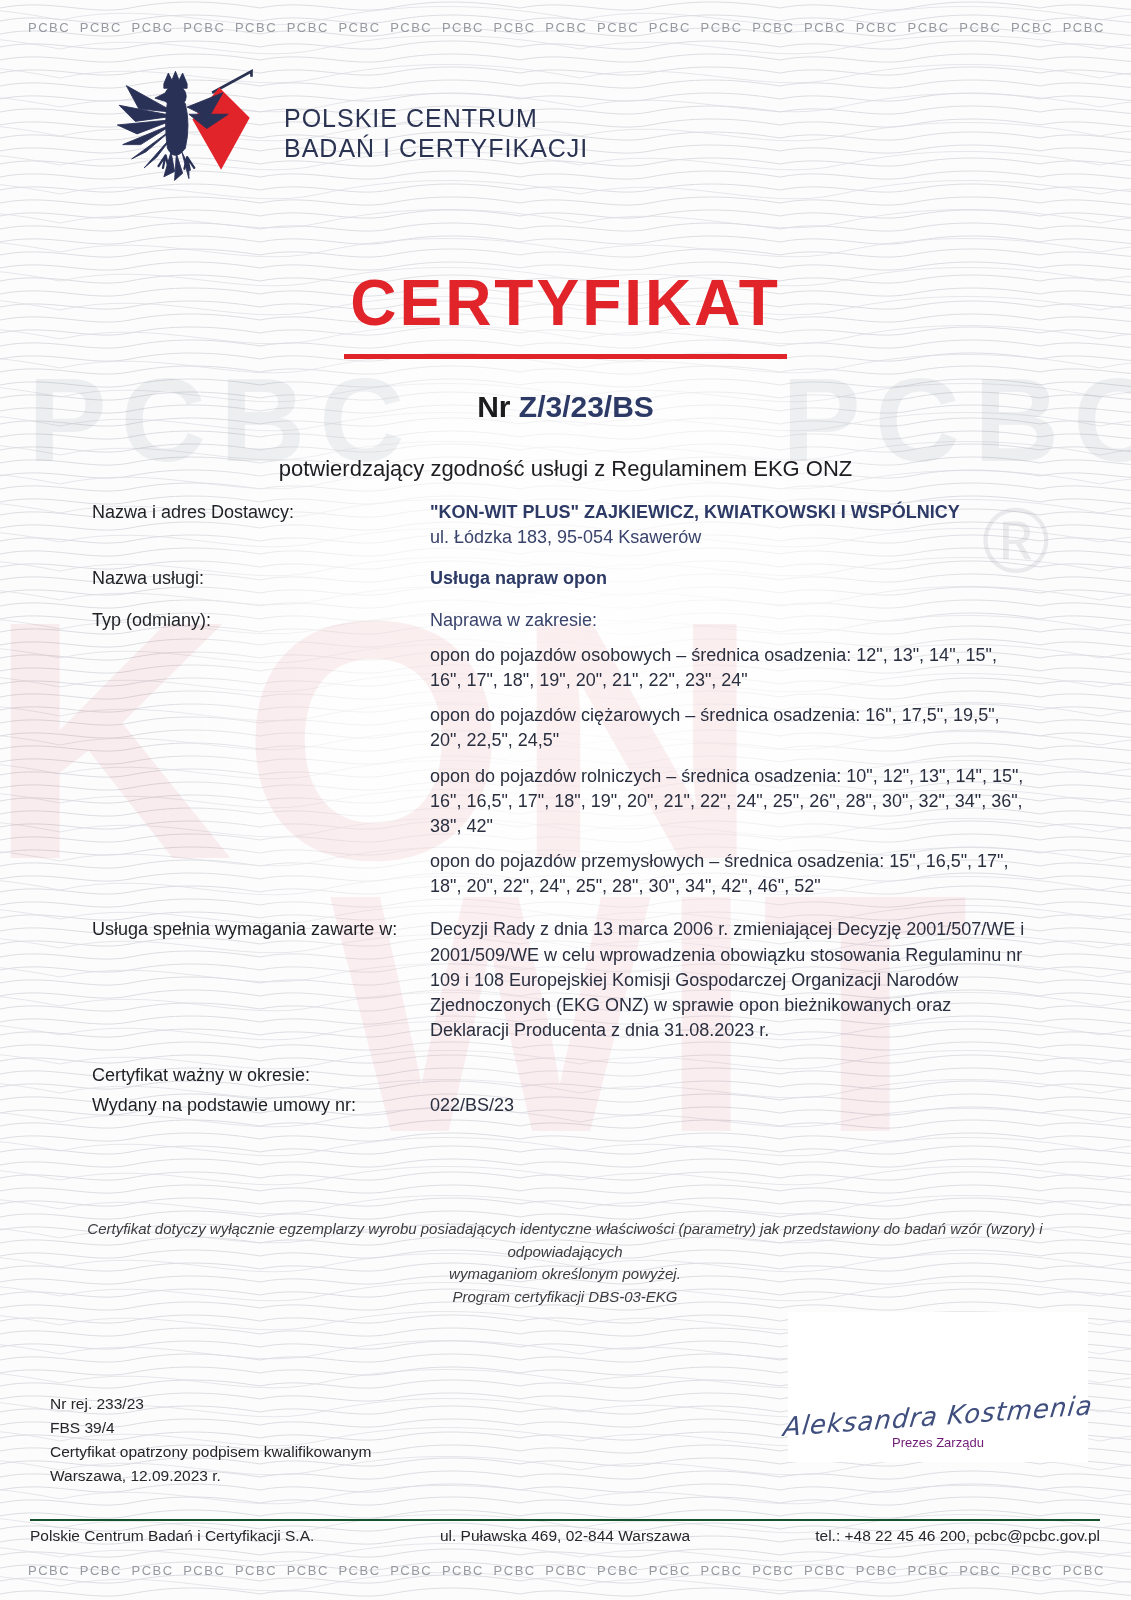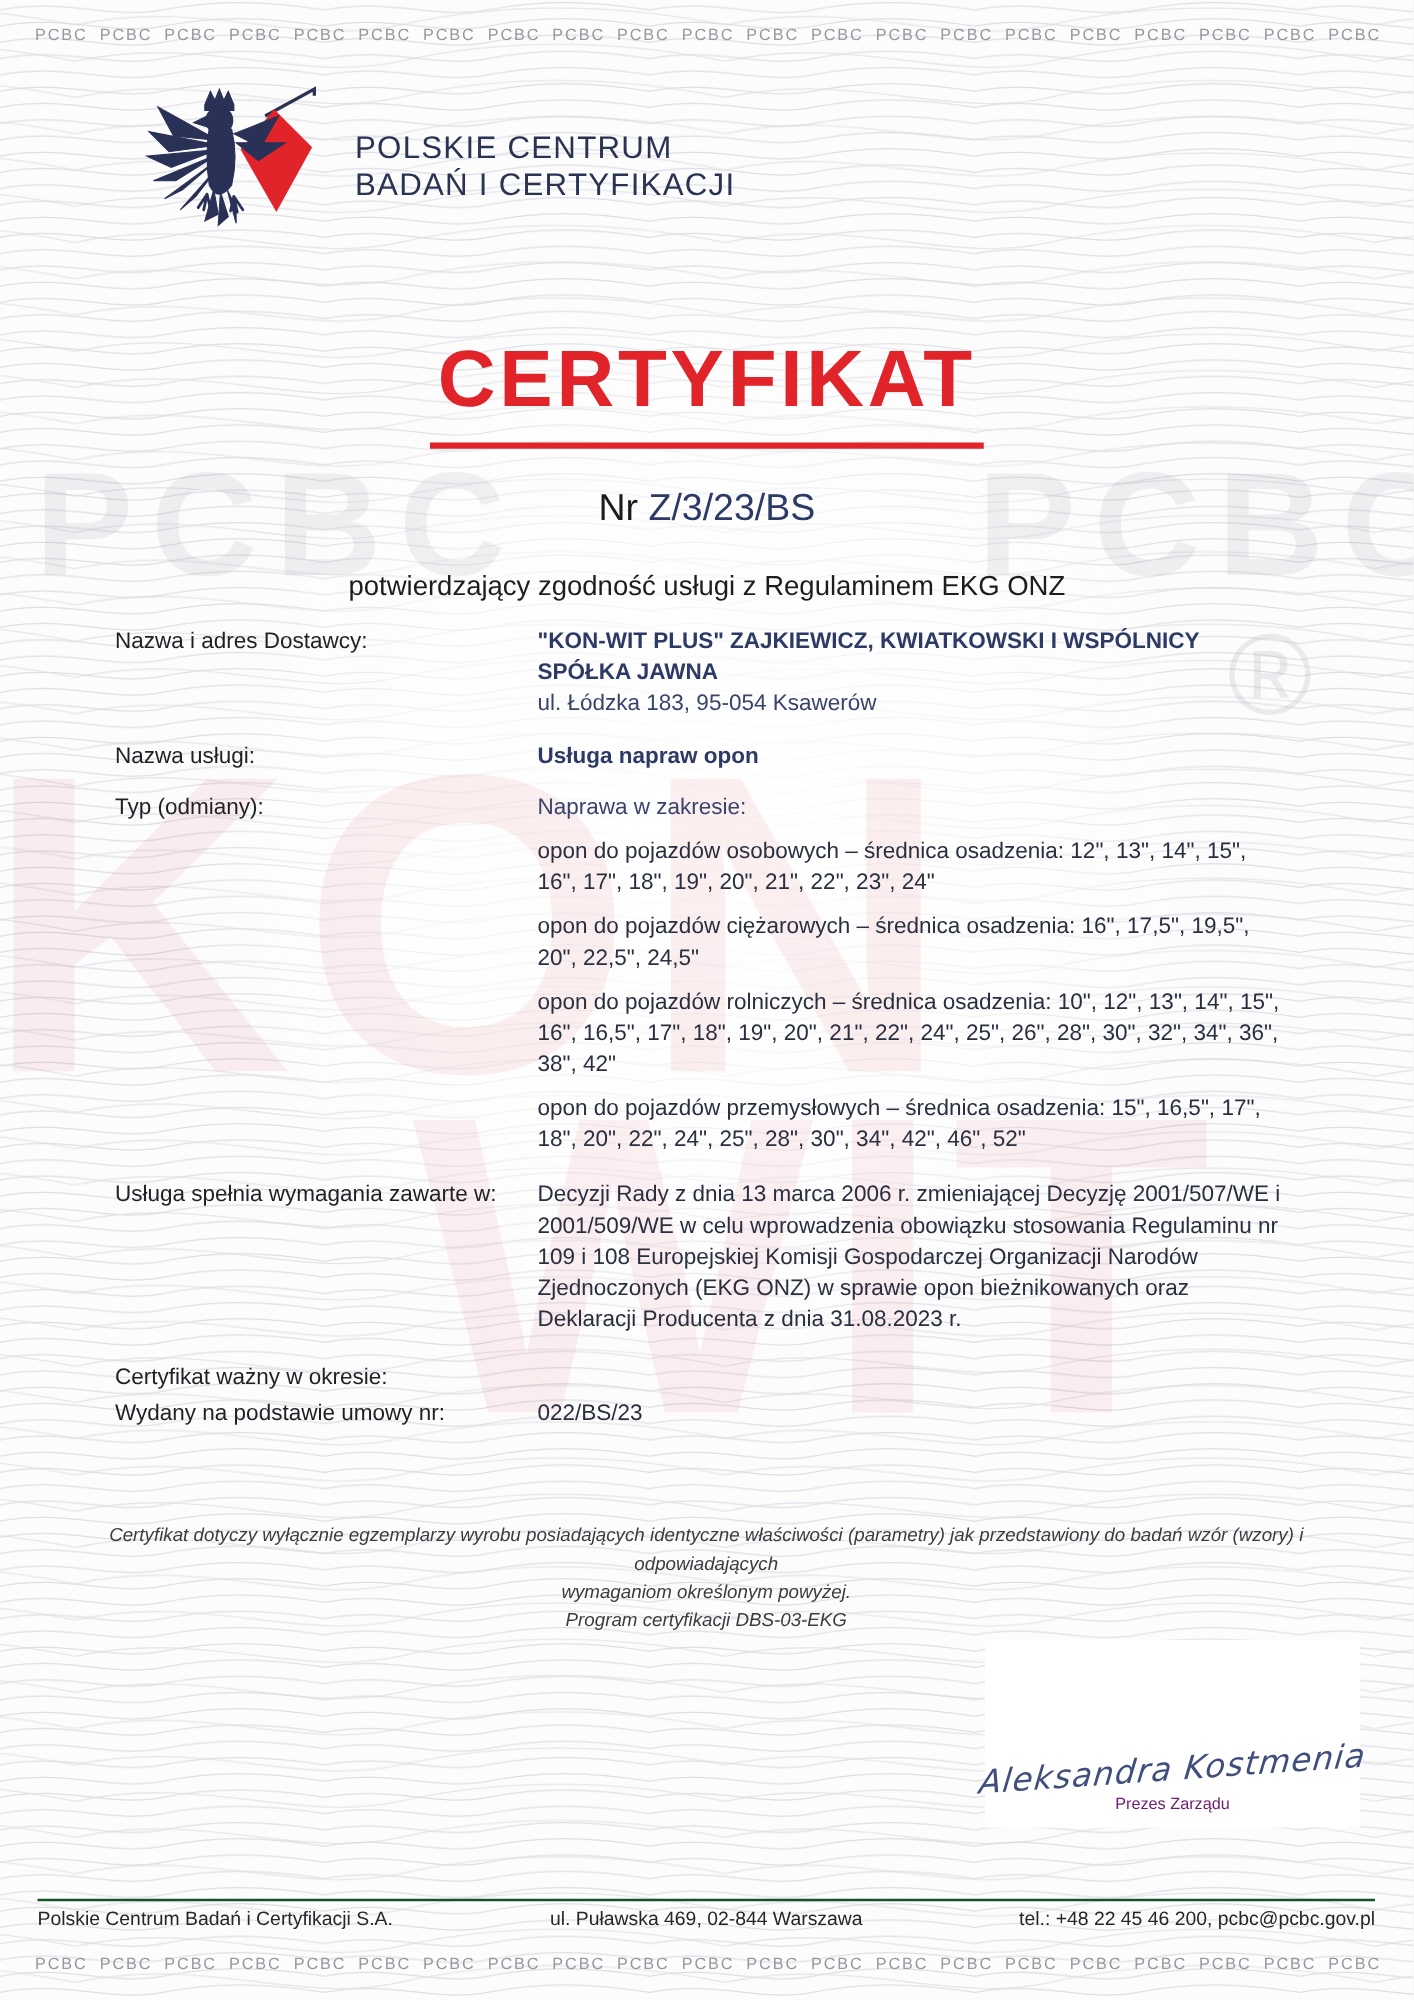--- a/index.html
+++ b/index.html
@@ -34,21 +34,21 @@
   .logo{position:absolute;z-index:3;left:112px;top:62px;display:flex;align-items:center;}
   .logo svg{display:block;}
   .logo-text{margin-left:20px;color:#2b3352;font-size:25px;line-height:1.2;letter-spacing:1px;}
   
   .title-wrap{position:absolute;z-index:3;left:0;width:100%;top:266px;text-align:center;}
   .title{
     display:inline-block;color:#e1232a;font-size:64px;font-weight:700;letter-spacing:3px;
     border-bottom:5px solid #e1232a;padding:0 6px 14px 6px;
   }
   .cert-no{position:absolute;z-index:3;left:0;width:100%;top:390px;text-align:center;
-    font-size:30px;font-weight:400;color:#1c1c1e;}
+    font-size:30px;font-weight:700;color:#1c1c1e;}
   .cert-no .num{color:#2d3a66;}
   .subtitle{position:absolute;z-index:3;left:0;width:100%;top:456px;text-align:center;
     font-size:22px;font-weight:500;color:#1d1d21;}
   
   .fields{position:absolute;z-index:3;left:92px;top:500px;width:1005px;font-size:18px;line-height:1.4;}
   .frow{display:grid;grid-template-columns:338px 600px;}
   .frow .label{color:#1e2024;}
   .r1{margin-bottom:16px;} .r2{margin-bottom:16px;} .r3{margin-bottom:18px;}
   .r4{margin-bottom:20px;} .r5{margin-bottom:4px;}
   .v-bold{color:#2d3a66;font-weight:700;}
@@ -173,21 +173,20 @@
     <span>Nr </span><span class="num">Z/3/23/BS</span>
   </div>
   <div class="subtitle">potwierdzający zgodność usługi z Regulaminem EKG ONZ</div>
 
   <div class="fields">
 
     <div class="frow r1">
       <div class="label">Nazwa i adres Dostawcy:</div>
       <div>
         <div class="v-bold">"KON-WIT PLUS" ZAJKIEWICZ, KWIATKOWSKI I WSPÓLNICY</div>
-        <div class="v-bold">SPÓŁKA JAWNA</div>
         <div class="v-navy">ul. Łódzka 183, 95-054 Ksawerów</div>
       </div>
     </div>
 
     <div class="frow r2">
       <div class="label">Nazwa usługi:</div>
       <div class="v-bold">Usługa napraw opon</div>
     </div>
 
     <div class="frow r3">
@@ -221,20 +220,26 @@
     <div>Certyfikat dotyczy wyłącznie egzemplarzy wyrobu posiadających identyczne właściwości (parametry) jak przedstawiony do badań wzór (wzory) i odpowiadających</div>
     <div>wymaganiom określonym powyżej.</div>
     <div>Program certyfikacji DBS-03-EKG</div>
   </div>
 
   <div class="sig-box">
     <div class="sig-script">Aleksandra Kostmenia</div>
     <div class="sig-role">Prezes Zarządu</div>
   </div>
 
+  <div class="registry">
+    <div>Nr rej. 233/23</div>
+    <div>FBS 39/4</div>
+    <div>Certyfikat opatrzony podpisem kwalifikowanym</div>
+    <div>Warszawa, 12.09.2023 r.</div>
+  </div>
 
   <div class="footer">
     <div>Polskie Centrum Badań i Certyfikacji S.A.</div>
     <div class="c">ul. Puławska 469, 02-844 Warszawa</div>
     <div class="r">tel.: +48 22 45 46 200, pcbc@pcbc.gov.pl</div>
   </div>
 
   <div class="strip bottom">
       <span>PCBC</span>
       <span>PCBC</span>

